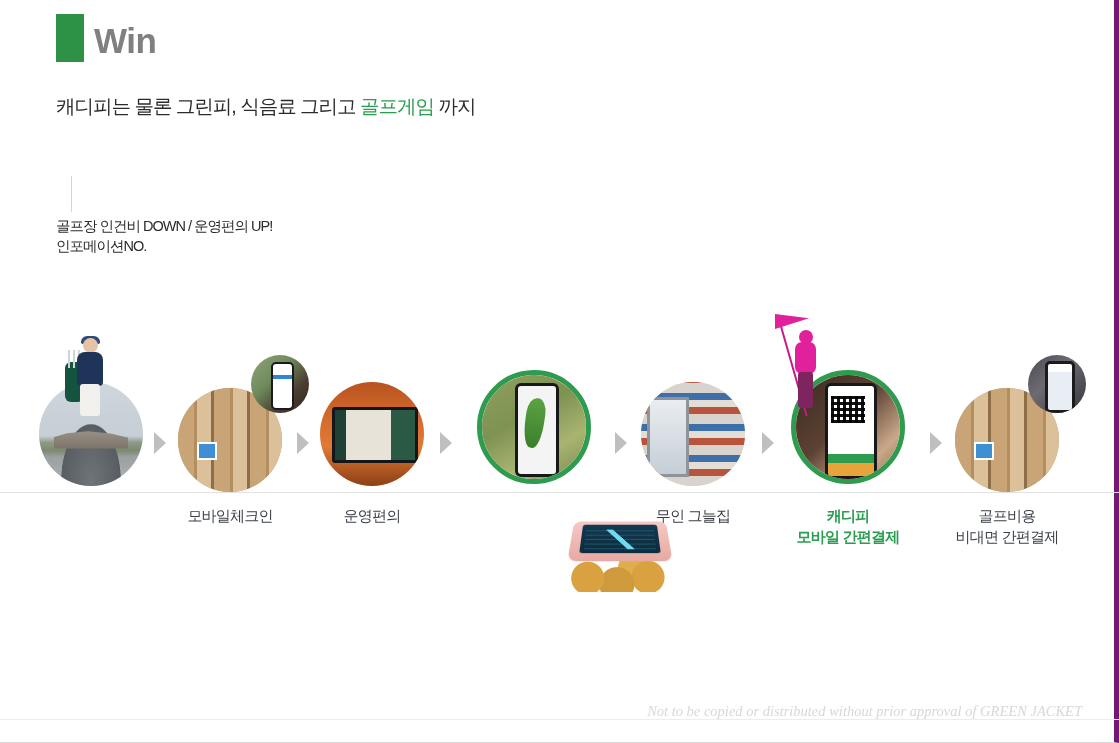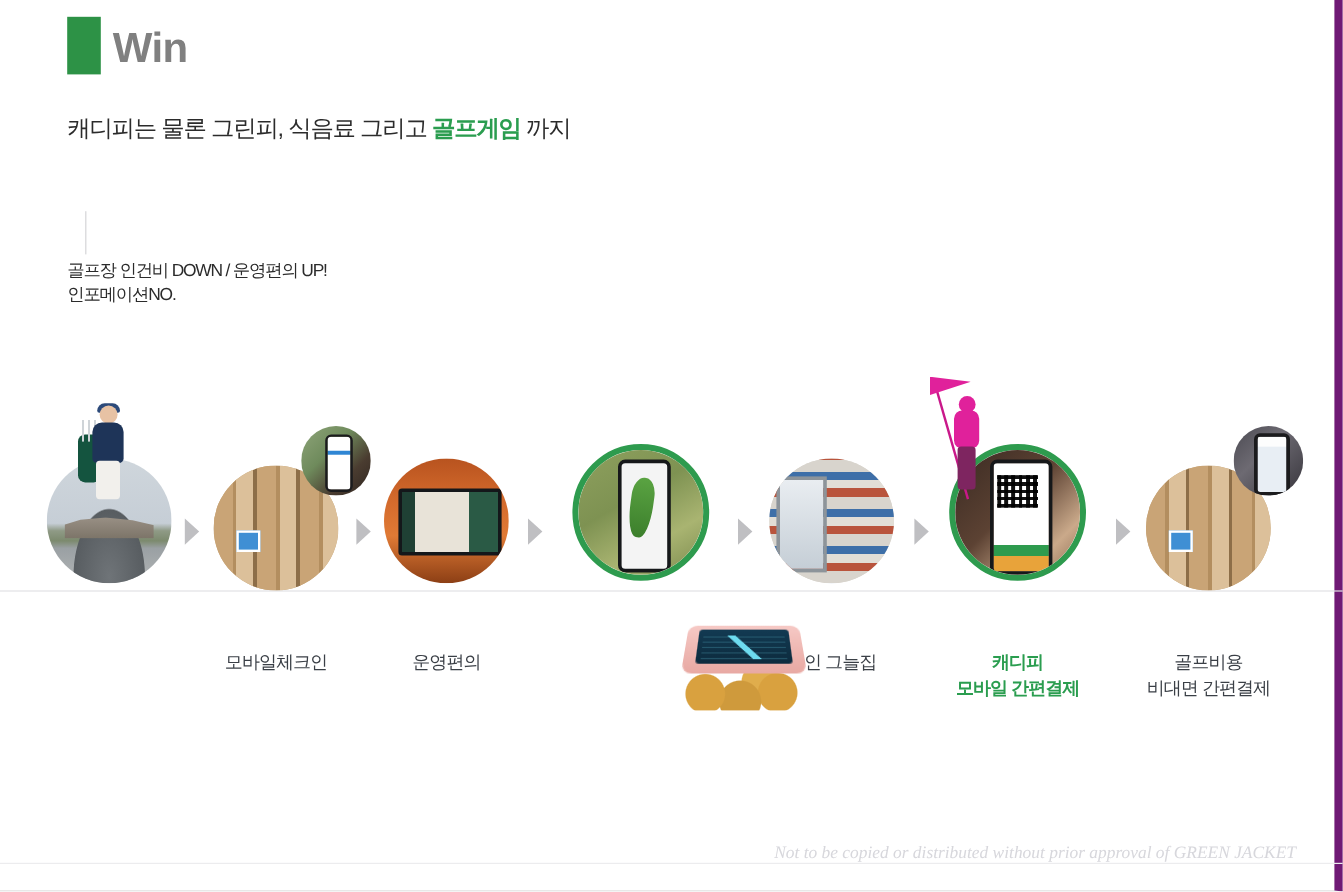--- a/index.html
+++ b/index.html
@@ -6,21 +6,21 @@
   body{
     width:1119px;height:743px;
     background:#ffffff;
     font-family:"Liberation Sans","DejaVu Sans",sans-serif;
     overflow:hidden;
     position:relative;
   }
   .slide{
     position:absolute;inset:0;
     background:#fff;
-    border-right:7px solid #701a75;
+    border-right:5px solid #701a75;
     border-bottom:1px solid #d9d9d9;
     box-sizing:border-box;
   }
 
   
   .win-bar{
     position:absolute;left:56px;top:14px;
     width:28px;height:48px;background:#2d9246;
   }
   .win-label{
@@ -41,21 +41,21 @@
   }
   .logo-green{color:#2d9d63;}
   .logo-dark{color:#262626;}
 
   
   .kicker{
     position:absolute;left:56px;top:93px;
     font-size:19.5px;color:#2b2b2b;letter-spacing:-1px;
     white-space:nowrap;
   }
-  .kicker .hl{color:#2a9d4f;font-weight:bold;}
+  .kicker .hl{color:#2a9d4f;font-weight:normal;}
   .headline{
     position:absolute;left:54px;top:125px;
     font-size:38px;font-weight:bold;color:#2a9a4e;
     letter-spacing:-1.5px;white-space:nowrap;
   }
   .tick{
     position:absolute;left:71px;top:176px;
     width:1px;height:36px;background:#d5d5d8;
   }
   .subtext{
@@ -77,21 +77,21 @@
   }
   .circle.main{width:104px;height:104px;}
   .circle.hi{
     width:104px;height:104px;
     border:5px solid #2e9b4e;box-sizing:content-box;
   }
   .circle.mini{width:58px;height:58px;}
   .label{
     position:absolute;top:175px;width:220px;text-align:center;
     font-size:15px;color:#3a3f46;letter-spacing:-.8px;
-    line-height:21px;white-space:nowrap;margin-top:37px;
+    line-height:21px;white-space:nowrap;
   }
   .label.green{color:#2a9d4f;font-weight:bold;}
   .arrow{
     position:absolute;top:102px;
     width:0;height:0;
     border-top:11px solid transparent;
     border-bottom:11px solid transparent;
     border-left:12px solid #bfbfc2;
   }
 

